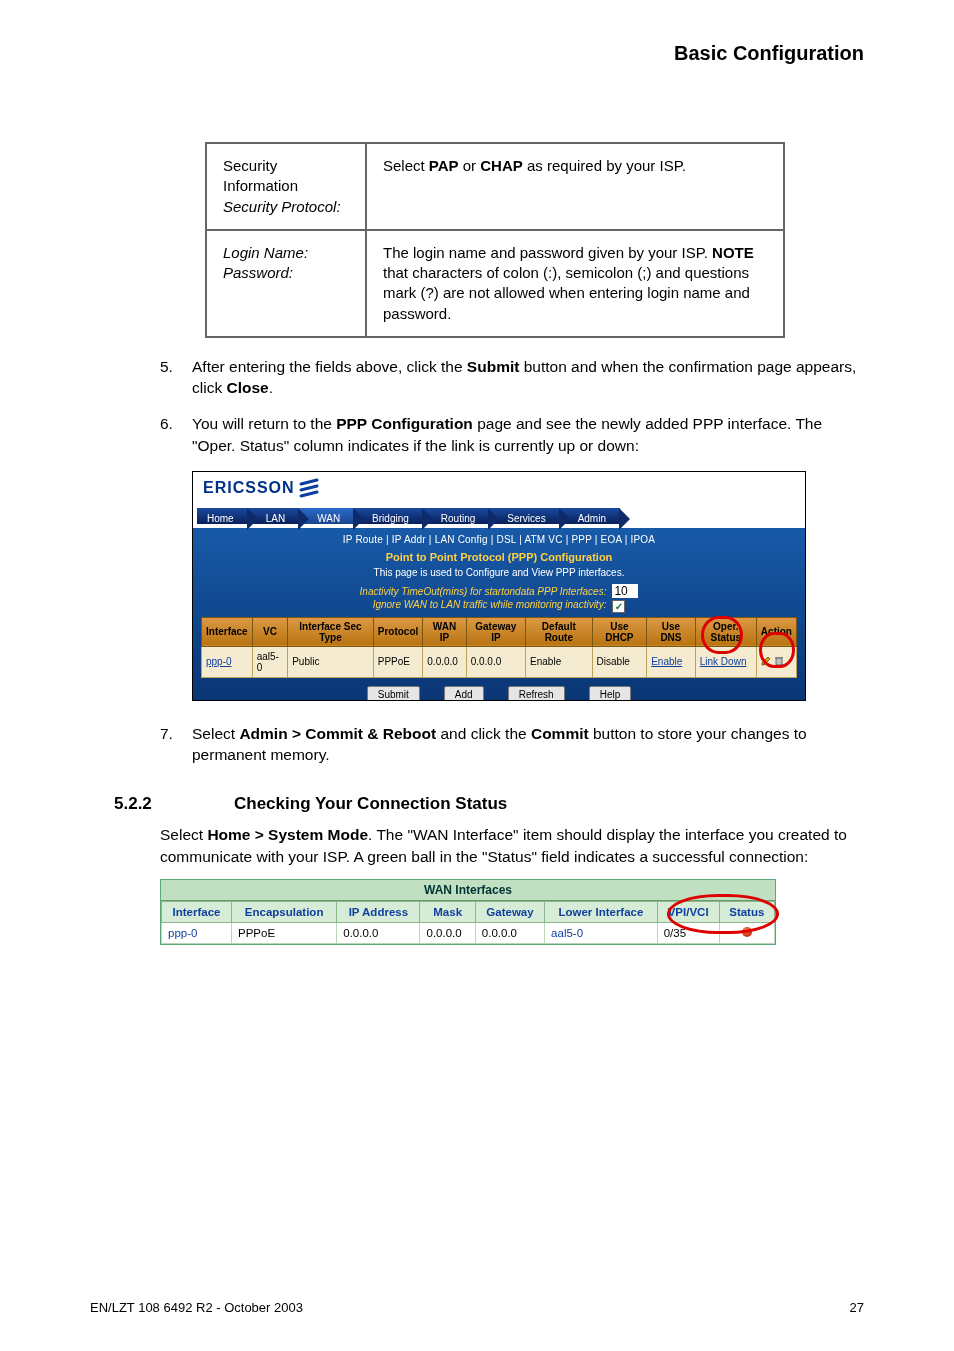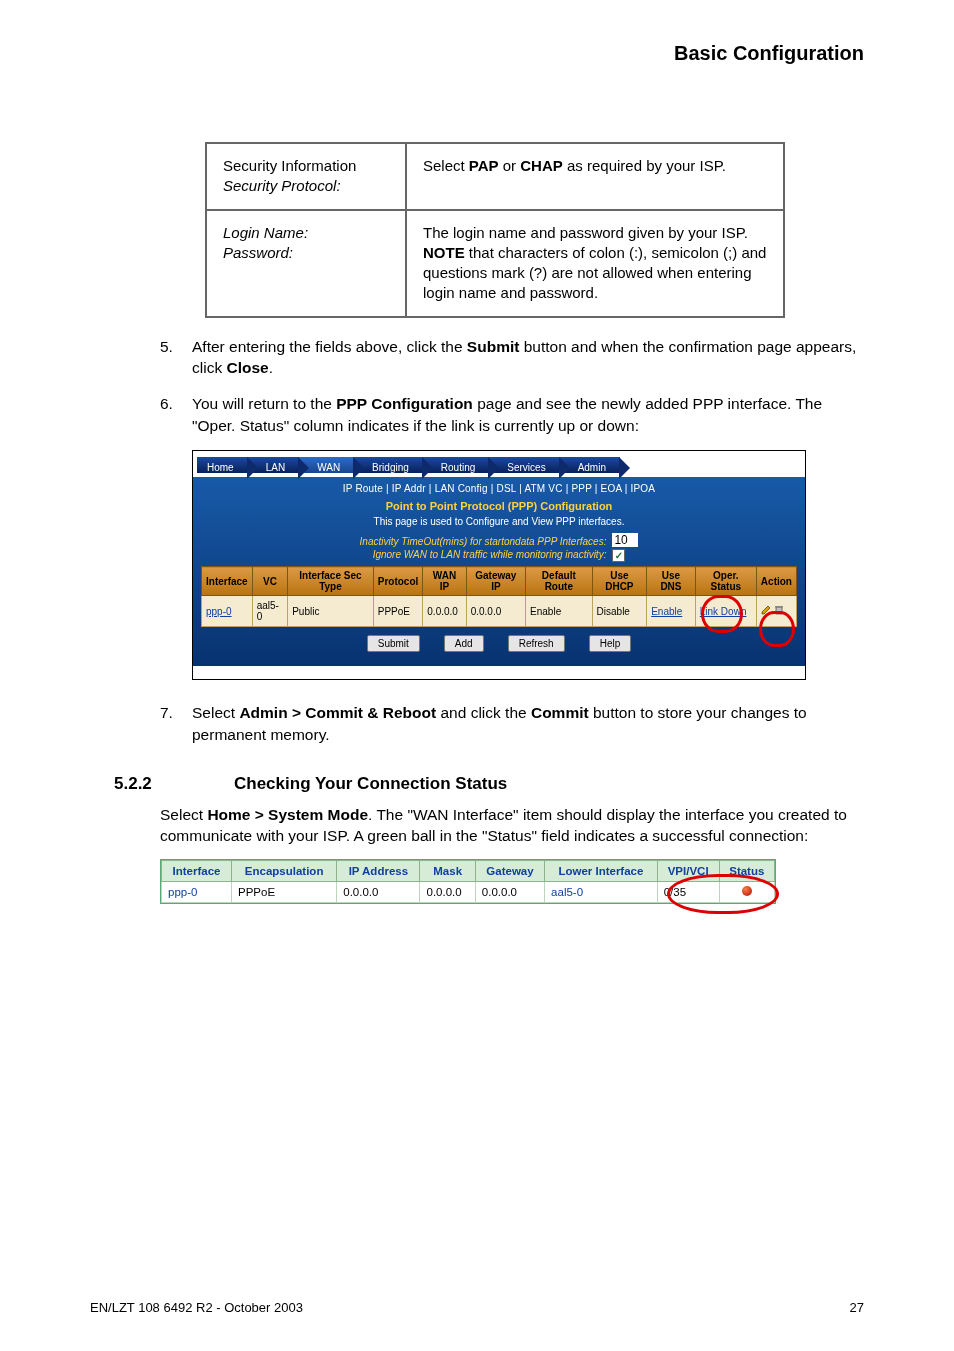--- a/index.html
+++ b/index.html
@@ -2,21 +2,21 @@
 <html><head>
 <meta charset="utf-8">
 <style>
   * { box-sizing: border-box; margin: 0; padding: 0; }
   html, body { width: 954px; height: 1351px; font-family: Arial, Helvetica, sans-serif; background: #fff; color: #000; }
   .page { position: relative; width: 954px; height: 1351px; padding: 70px 90px 35px 90px; }
   .hdr-right { position: absolute; top: 42px; right: 90px; font-weight: bold; font-size: 20px; }
   .content { margin-left: 70px; }
   .info-table { border: 2px solid #666; border-collapse: collapse; width: 580px; margin: 72px 0 18px 45px; }
   .info-table td { border: 2px solid #666; padding: 12px 16px; vertical-align: top; font-size: 15px; line-height: 1.35; }
-  .info-table td.left { width: 200px; }
+  .info-table td.left { width: 160px; }
   .info-table .italic { font-style: italic; }
   .info-table .bold { font-weight: bold; }
   ol.steps { list-style: none; margin: 18px 0 0 0; }
   ol.steps > li { margin-bottom: 14px; font-size: 15.5px; line-height: 1.4; display: flex; }
   ol.steps > li .num { width: 32px; flex: 0 0 32px; }
   ol.steps > li .body { flex: 1; }
   .bold { font-weight: bold; }
 
   
   .shot1 { width: 614px; height: 230px; border: 1px solid #000; margin: 14px 0 22px 32px; background: #fff; position: relative; overflow: hidden; }
@@ -107,20 +107,30 @@
       </li>
       <li>
         <span class="num">6.</span>
         <span class="body">
           <span>You will return to the </span><span class="bold">PPP Configuration</span><span> page and see the newly added PPP interface. The "Oper. Status" column indicates if the link is currently up or down:</span>
         </span>
       </li>
     </ol>
 
     <div class="shot1">
+      <div class="logo-row">
+        <span class="logo-text">ERICSSON</span>
+        <svg class="logo-mark" viewBox="0 0 20 20">
+            <g fill="none" stroke="#0a3ea0" stroke-width="3" stroke-linecap="round">
+              <path d="M2 6 L18 2"></path>
+              <path d="M2 12 L18 8"></path>
+              <path d="M2 18 L18 14"></path>
+            </g>
+          </svg>
+      </div>
       <div class="navbar">
         <div class="crumb">Home</div>
         <div class="crumb">LAN</div>
         <div class="crumb sel">WAN</div>
         <div class="crumb">Bridging</div>
         <div class="crumb">Routing</div>
         <div class="crumb">Services</div>
         <div class="crumb">Admin</div>
       </div>
       <div class="bluepane">
@@ -199,20 +209,21 @@
     <div class="sec">
       <div class="num">5.2.2</div>
       <div class="title">Checking Your Connection Status</div>
     </div>
 
     <p class="para">
       <span>Select </span><span class="bold">Home &gt; System Mode</span><span>. The "WAN Interface" item should display the interface you created to communicate with your ISP. A green ball in the "Status" field indicates a successful connection:</span>
     </p>
 
     <div class="shot2">
+      <div class="titlebar">WAN Interfaces</div>
       <table class="wan">
         <tbody>
             <tr>
           <th class="link">Interface</th>
           <th class="link">Encapsulation</th>
           <th class="link">IP Address</th>
           <th class="link">Mask</th>
           <th class="link">Gateway</th>
           <th class="link">Lower Interface</th>
           <th class="link">VPI/VCI</th>

